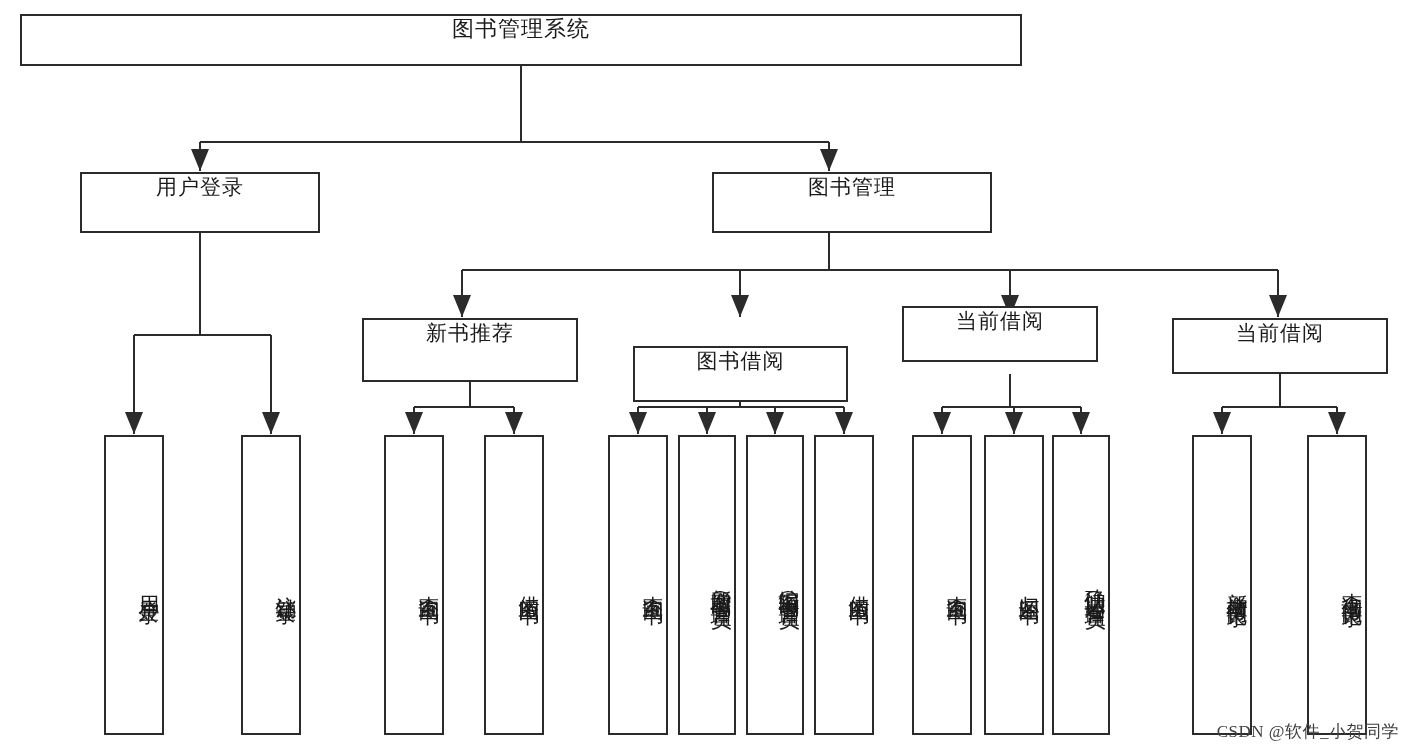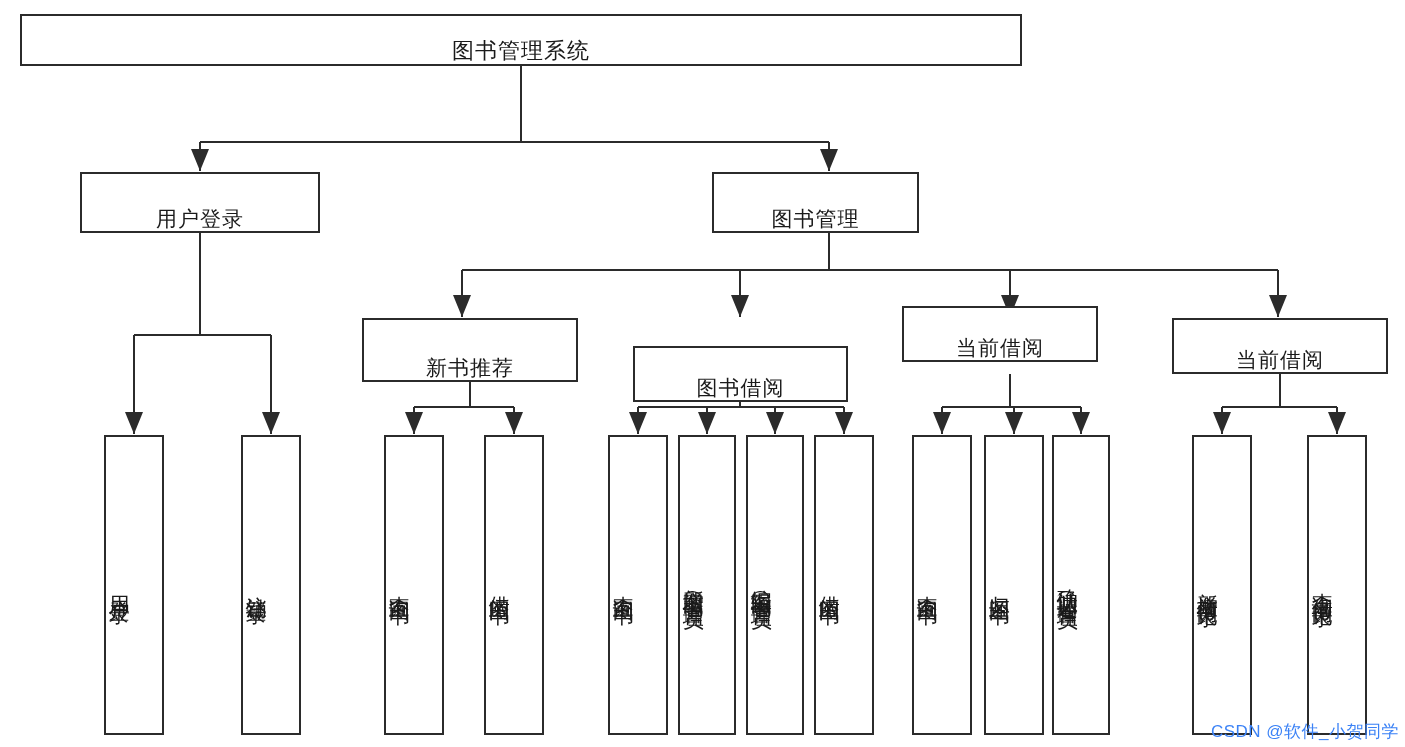--- a/index.html
+++ b/index.html
@@ -25,21 +25,21 @@
     width: 1405px;
     height: 747px;
     pointer-events: none;
   }
   .node {
     position: absolute;
     box-sizing: border-box;
     background: #ffffff;
     border: 2px solid #2b2b2b;
     display: flex;
-    align-items: flex-end;
+    align-items: flex-start;
     justify-content: center;
     color: #1a1a1a;
   }
   .node.horiz {
     font-size: 21px;
     letter-spacing: 1px;
     line-height: 1.2;
   }
   .node.vert {
     writing-mode: vertical-rl;
@@ -56,24 +56,25 @@
     text-align: center;
   }
   #title-node {
     font-size: 22px;
   }
   #watermark {
     position: absolute;
     right: 6px;
     bottom: 4px;
     font-size: 17px;
-    color: #3b82f6;
+    color: #404040;
     letter-spacing: 0.5px;
     white-space: nowrap;
     user-select: none;
+    font-family: Liberation Serif, serif;
   }
 </style>
 </head>
 <body>
 
 <div id="canvas">
 
   <svg id="edges" viewBox="0 0 1405 747" xmlns="http://www.w3.org/2000/svg">
       <line x1="521" y1="66" x2="521" y2="142" stroke="#2b2b2b" stroke-width="2.5" shape-rendering="crispEdges"></line>
       <line x1="200" y1="142" x2="829" y2="142" stroke="#2b2b2b" stroke-width="2.5" shape-rendering="crispEdges"></line>
@@ -129,21 +130,21 @@
       <polygon points="1328,412 1346,412 1337,434" fill="#2b2b2b"></polygon>
     </svg>
 
   <div class="node horiz" id="title-node" style="left: 20px; top: 14px; width: 1002px; height: 52px;">
     <span>图书管理系统</span>
   </div>
 
   <div class="node horiz" style="left: 80px; top: 172px; width: 240px; height: 61px;">
     <span>用户登录</span>
   </div>
-  <div class="node horiz" style="left: 712px; top: 172px; width: 207px; height: 61px;">
+  <div class="node horiz" style="left: 712px; top: 172px; width: 280px; height: 61px;">
     <span>图书管理</span>
   </div>
 
   <div class="node horiz" style="left: 362px; top: 318px; width: 216px; height: 64px;">
     <span>新书推荐</span>
   </div>
   <div class="node horiz" style="left: 633px; top: 318px; width: 215px; height: 56px; margin-top: 28px;">
     <span>图书借阅</span>
   </div>
   <div class="node horiz" style="left: 902px; top: 306px; width: 196px; height: 56px;">

